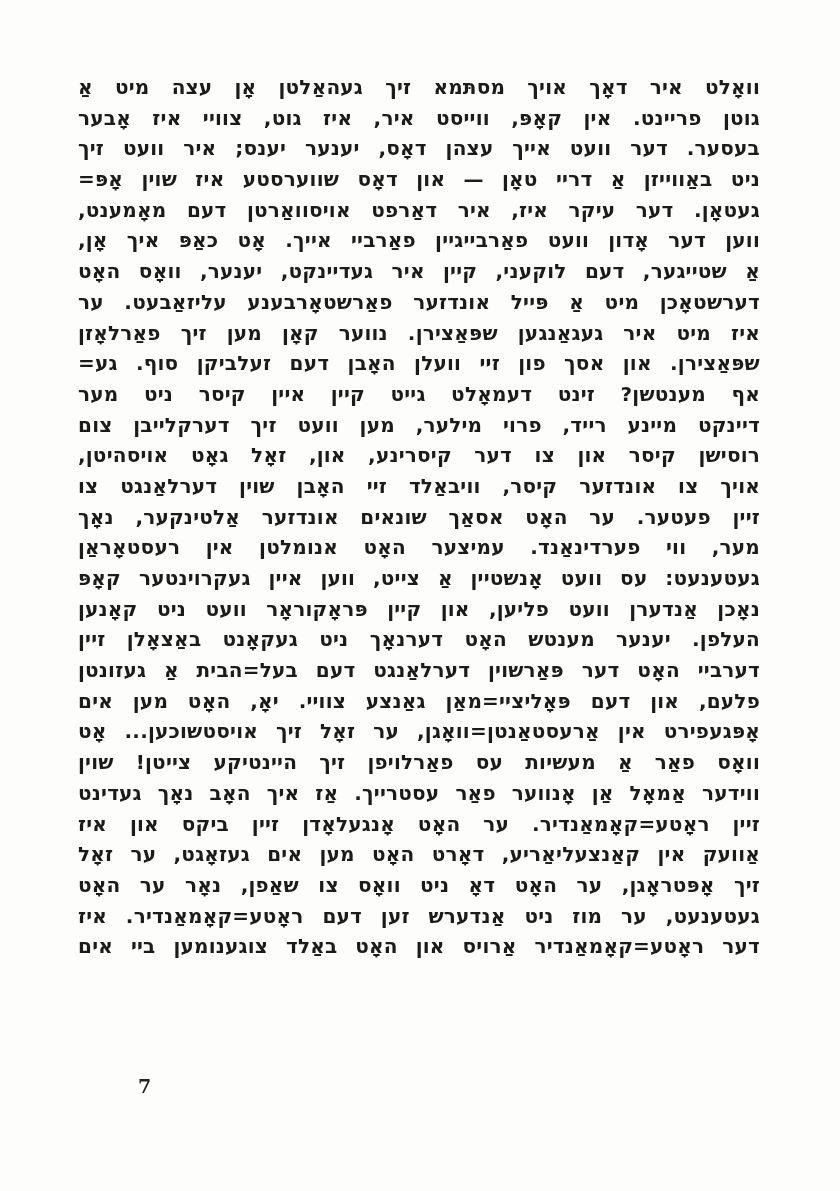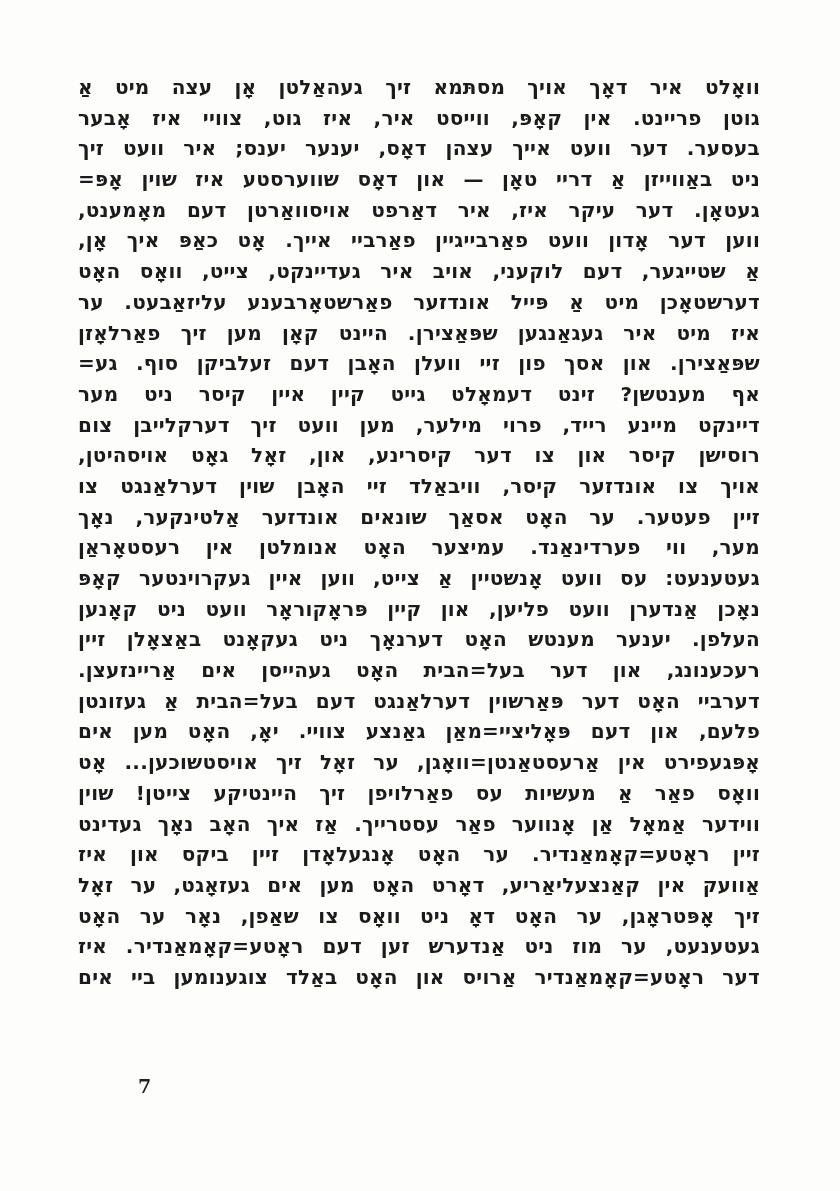--- a/index.html
+++ b/index.html
@@ -53,34 +53,33 @@
 
 <div class="scan-page">
 
   <div class="text-block">
     <div class="text-line">וואָלט איר דאָך אויך מסתּמא זיך געהאַלטן אָן עצה מיט אַ</div>
     <div class="text-line">גוטן פריינט. אין קאָפּ, ווייסט איר, איז גוט, צוויי איז אָבער</div>
     <div class="text-line">בעסער. דער וועט אייך עצהן דאָס, יענער יענס; איר וועט זיך</div>
     <div class="text-line">ניט באַווייזן אַ דריי טאָן — און דאָס שווערסטע איז שוין אָפּ=</div>
     <div class="text-line">געטאָן. דער עיקר איז, איר דאַרפט אויסוואַרטן דעם מאָמענט,</div>
     <div class="text-line">ווען דער אָדון וועט פאַרבייגיין פאַרביי אייך. אָט כאַפּ איך אָן,</div>
-    <div class="text-line">אַ שטייגער, דעם לוקעני, אויב איר געדיינקט, צייט, וואָס האָט</div>
+    <div class="text-line">אַ שטייגער, דעם לוקעני, קיין איר געדיינקט, יענער, וואָס האָט</div>
     <div class="text-line">דערשטאָכן מיט אַ פּייל אונדזער פאַרשטאָרבענע עליזאַבעט. ער</div>
-    <div class="text-line">איז מיט איר געגאַנגען שפּאַצירן. היינט קאָן מען זיך פאַרלאָזן</div>
+    <div class="text-line">איז מיט איר געגאַנגען שפּאַצירן. נווער קאָן מען זיך פאַרלאָזן</div>
     <div class="text-line">שפּאַצירן. און אסך פון זיי וועלן האָבן דעם זעלביקן סוף. גע=</div>
     <div class="text-line">אף מענטשן? זינט דעמאָלט גייט קיין איין קיסר ניט מער</div>
     <div class="text-line">דיינקט מיינע רייד, פרוי מילער, מען וועט זיך דערקלייבן צום</div>
     <div class="text-line">רוסישן קיסר און צו דער קיסרינע, און, זאָל גאָט אויסהיטן,</div>
     <div class="text-line">אויך צו אונדזער קיסר, וויבאַלד זיי האָבן שוין דערלאַנגט צו</div>
     <div class="text-line">זיין פעטער. ער האָט אסאַך שונאים אונדזער אַלטינקער, נאָך</div>
     <div class="text-line">מער, ווי פערדינאַנד. עמיצער האָט אנומלטן אין רעסטאָראַן</div>
     <div class="text-line">געטענעט: עס וועט אָנשטיין אַ צייט, ווען איין געקרוינטער קאָפּ</div>
     <div class="text-line">נאָכן אַנדערן וועט פליען, און קיין פּראָקוראָר וועט ניט קאָנען</div>
     <div class="text-line">העלפן. יענער מענטש האָט דערנאָך ניט געקאָנט באַצאָלן זיין</div>
-    <div class="text-line">רעכענונג, און דער בעל=הבית האָט געהייסן אים אַריינזעצן.</div>
     <div class="text-line">דערביי האָט דער פּאַרשוין דערלאַנגט דעם בעל=הבית אַ געזונטן</div>
     <div class="text-line">פלעם, און דעם פּאָליציי=מאַן גאַנצע צוויי. יאָ, האָט מען אים</div>
     <div class="text-line">אָפּגעפירט אין אַרעסטאַנטן=וואָגן, ער זאָל זיך אויסטשוכען... אָט</div>
     <div class="text-line">וואָס פאַר אַ מעשיות עס פאַרלויפן זיך היינטיקע צייטן! שוין</div>
     <div class="text-line">ווידער אַמאָל אַן אָנווער פאַר עסטרייך. אַז איך האָב נאָך געדינט</div>
     <div class="text-line">זיין ראָטע=קאָמאַנדיר. ער האָט אָנגעלאָדן זיין ביקס און איז</div>
     <div class="text-line">אַוועק אין קאַנצעליאַריע, דאָרט האָט מען אים געזאָגט, ער זאָל</div>
     <div class="text-line">זיך אָפּטראָגן, ער האָט דאָ ניט וואָס צו שאַפן, נאָר ער האָט</div>
     <div class="text-line">געטענעט, ער מוז ניט אַנדערש זען דעם ראָטע=קאָמאַנדיר. איז</div>
     <div class="text-line">דער ראָטע=קאָמאַנדיר אַרויס און האָט באַלד צוגענומען ביי אים</div>

